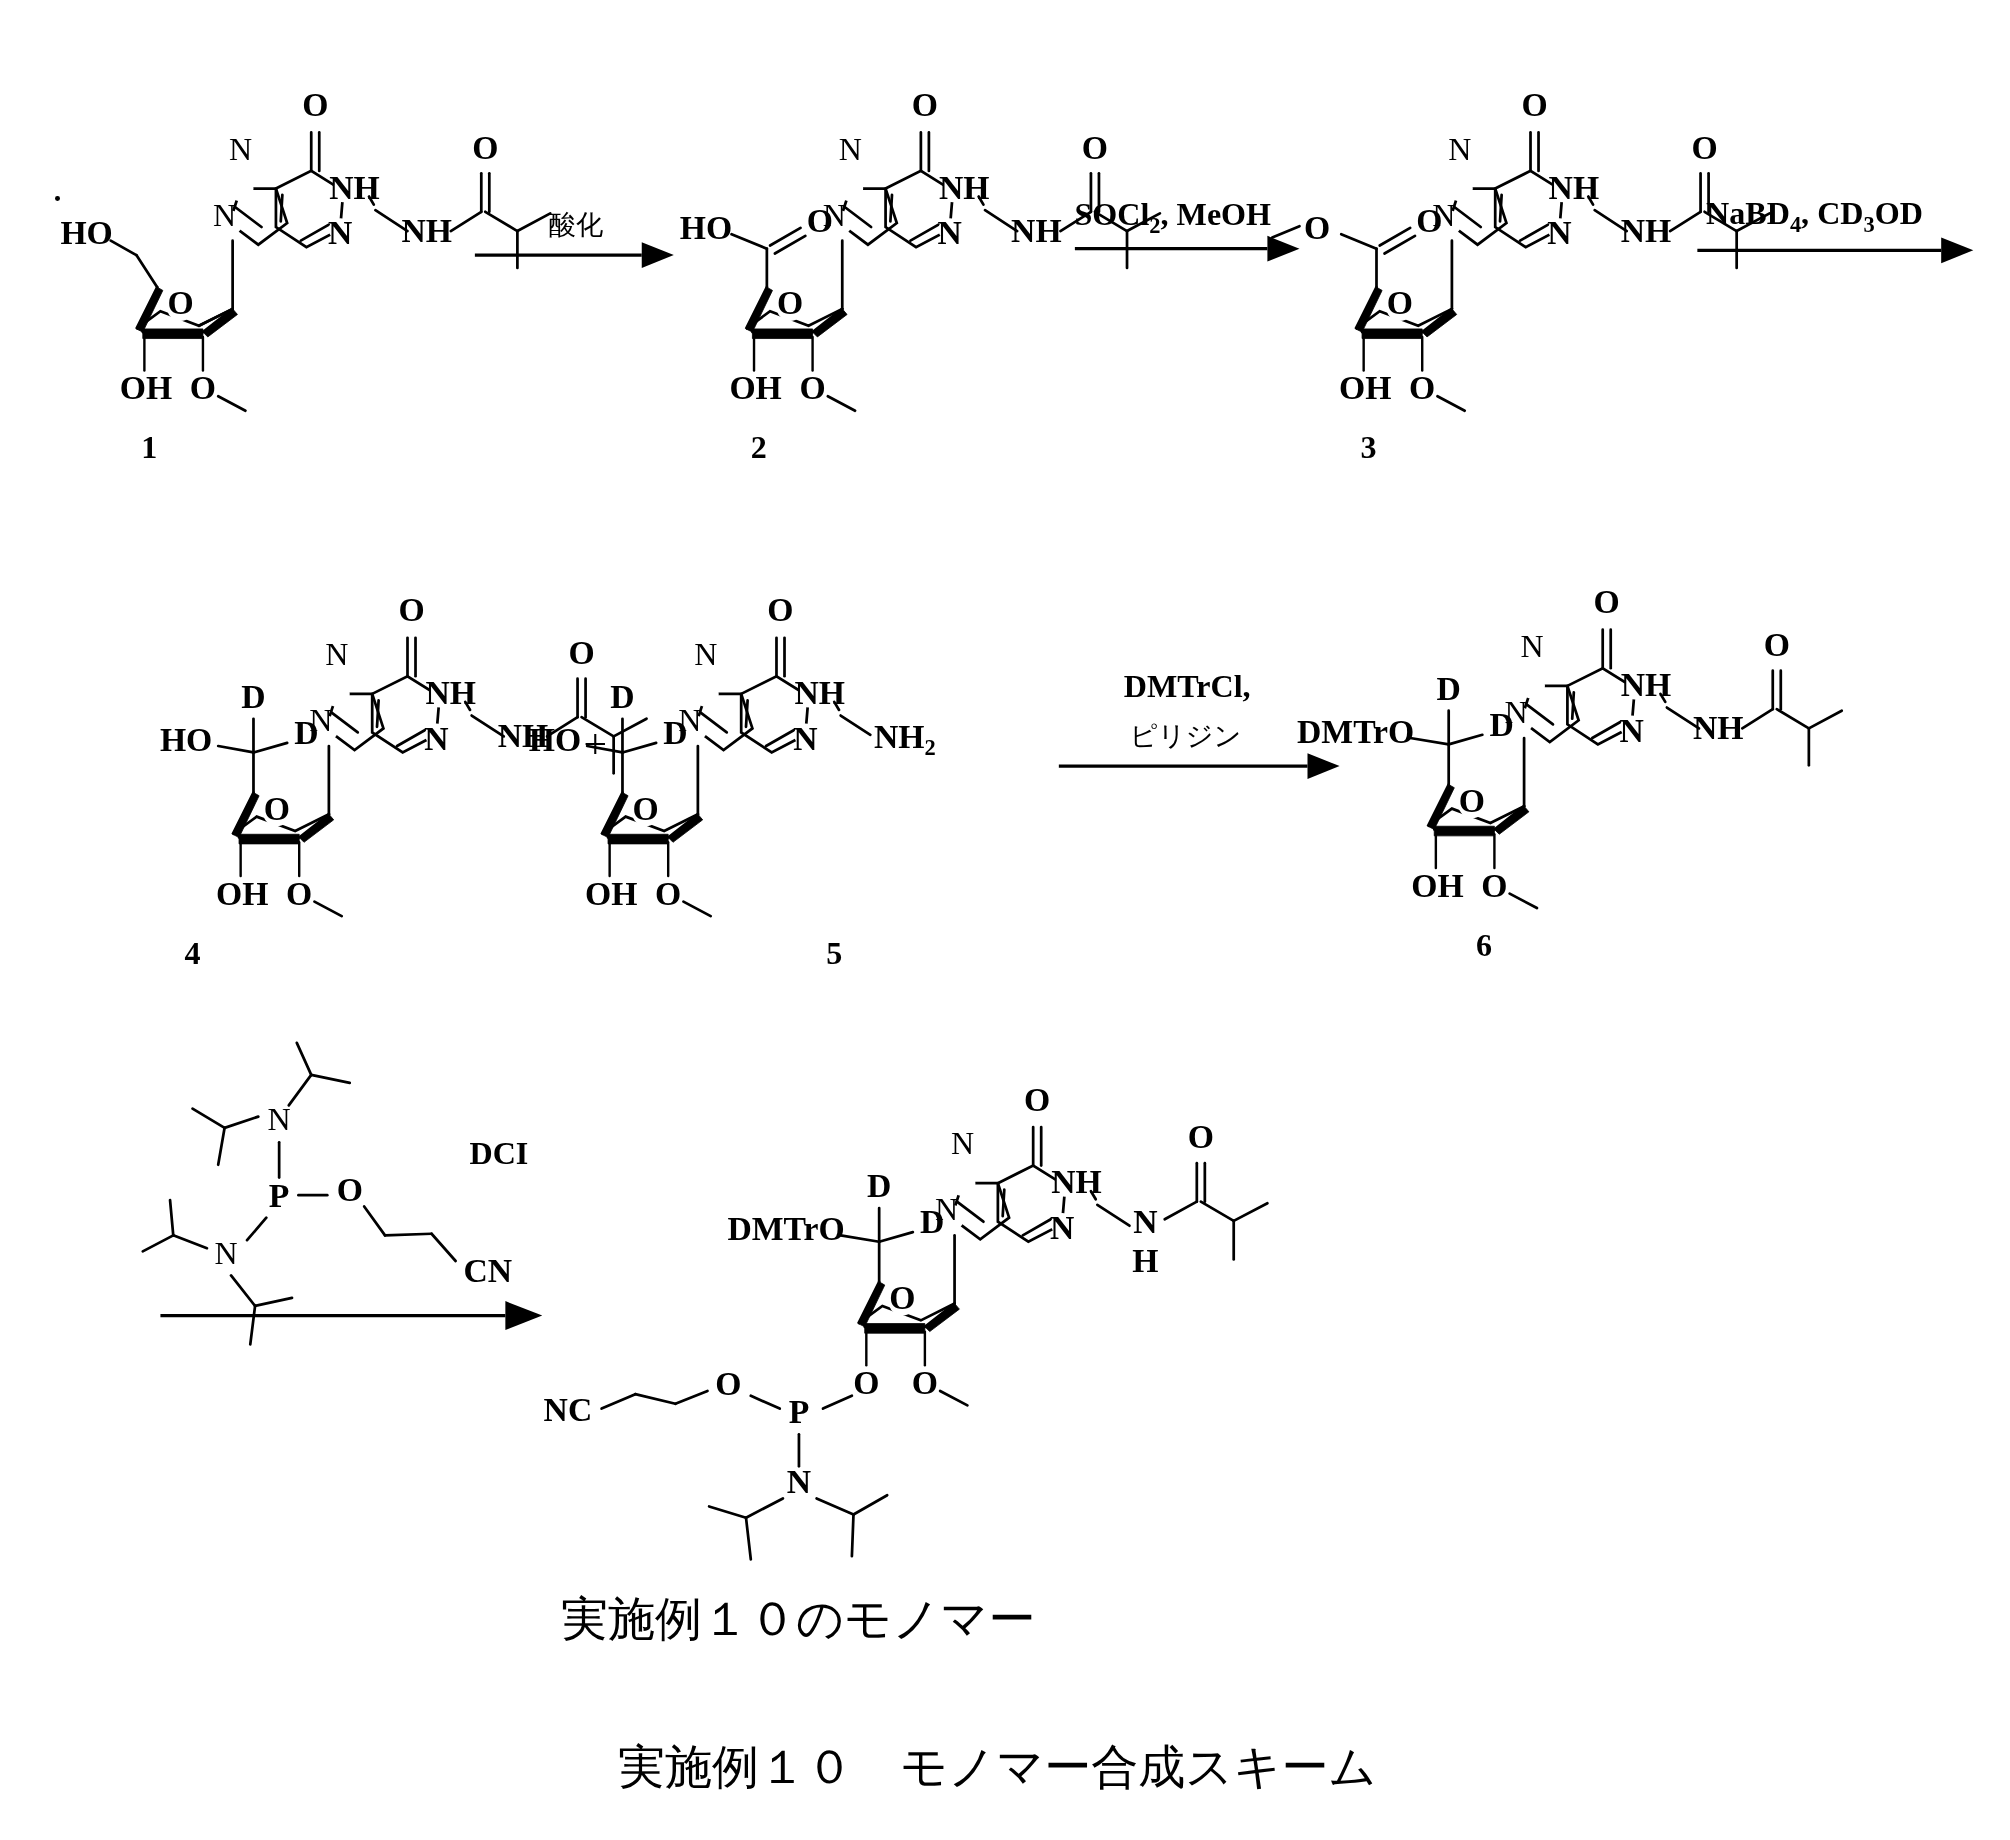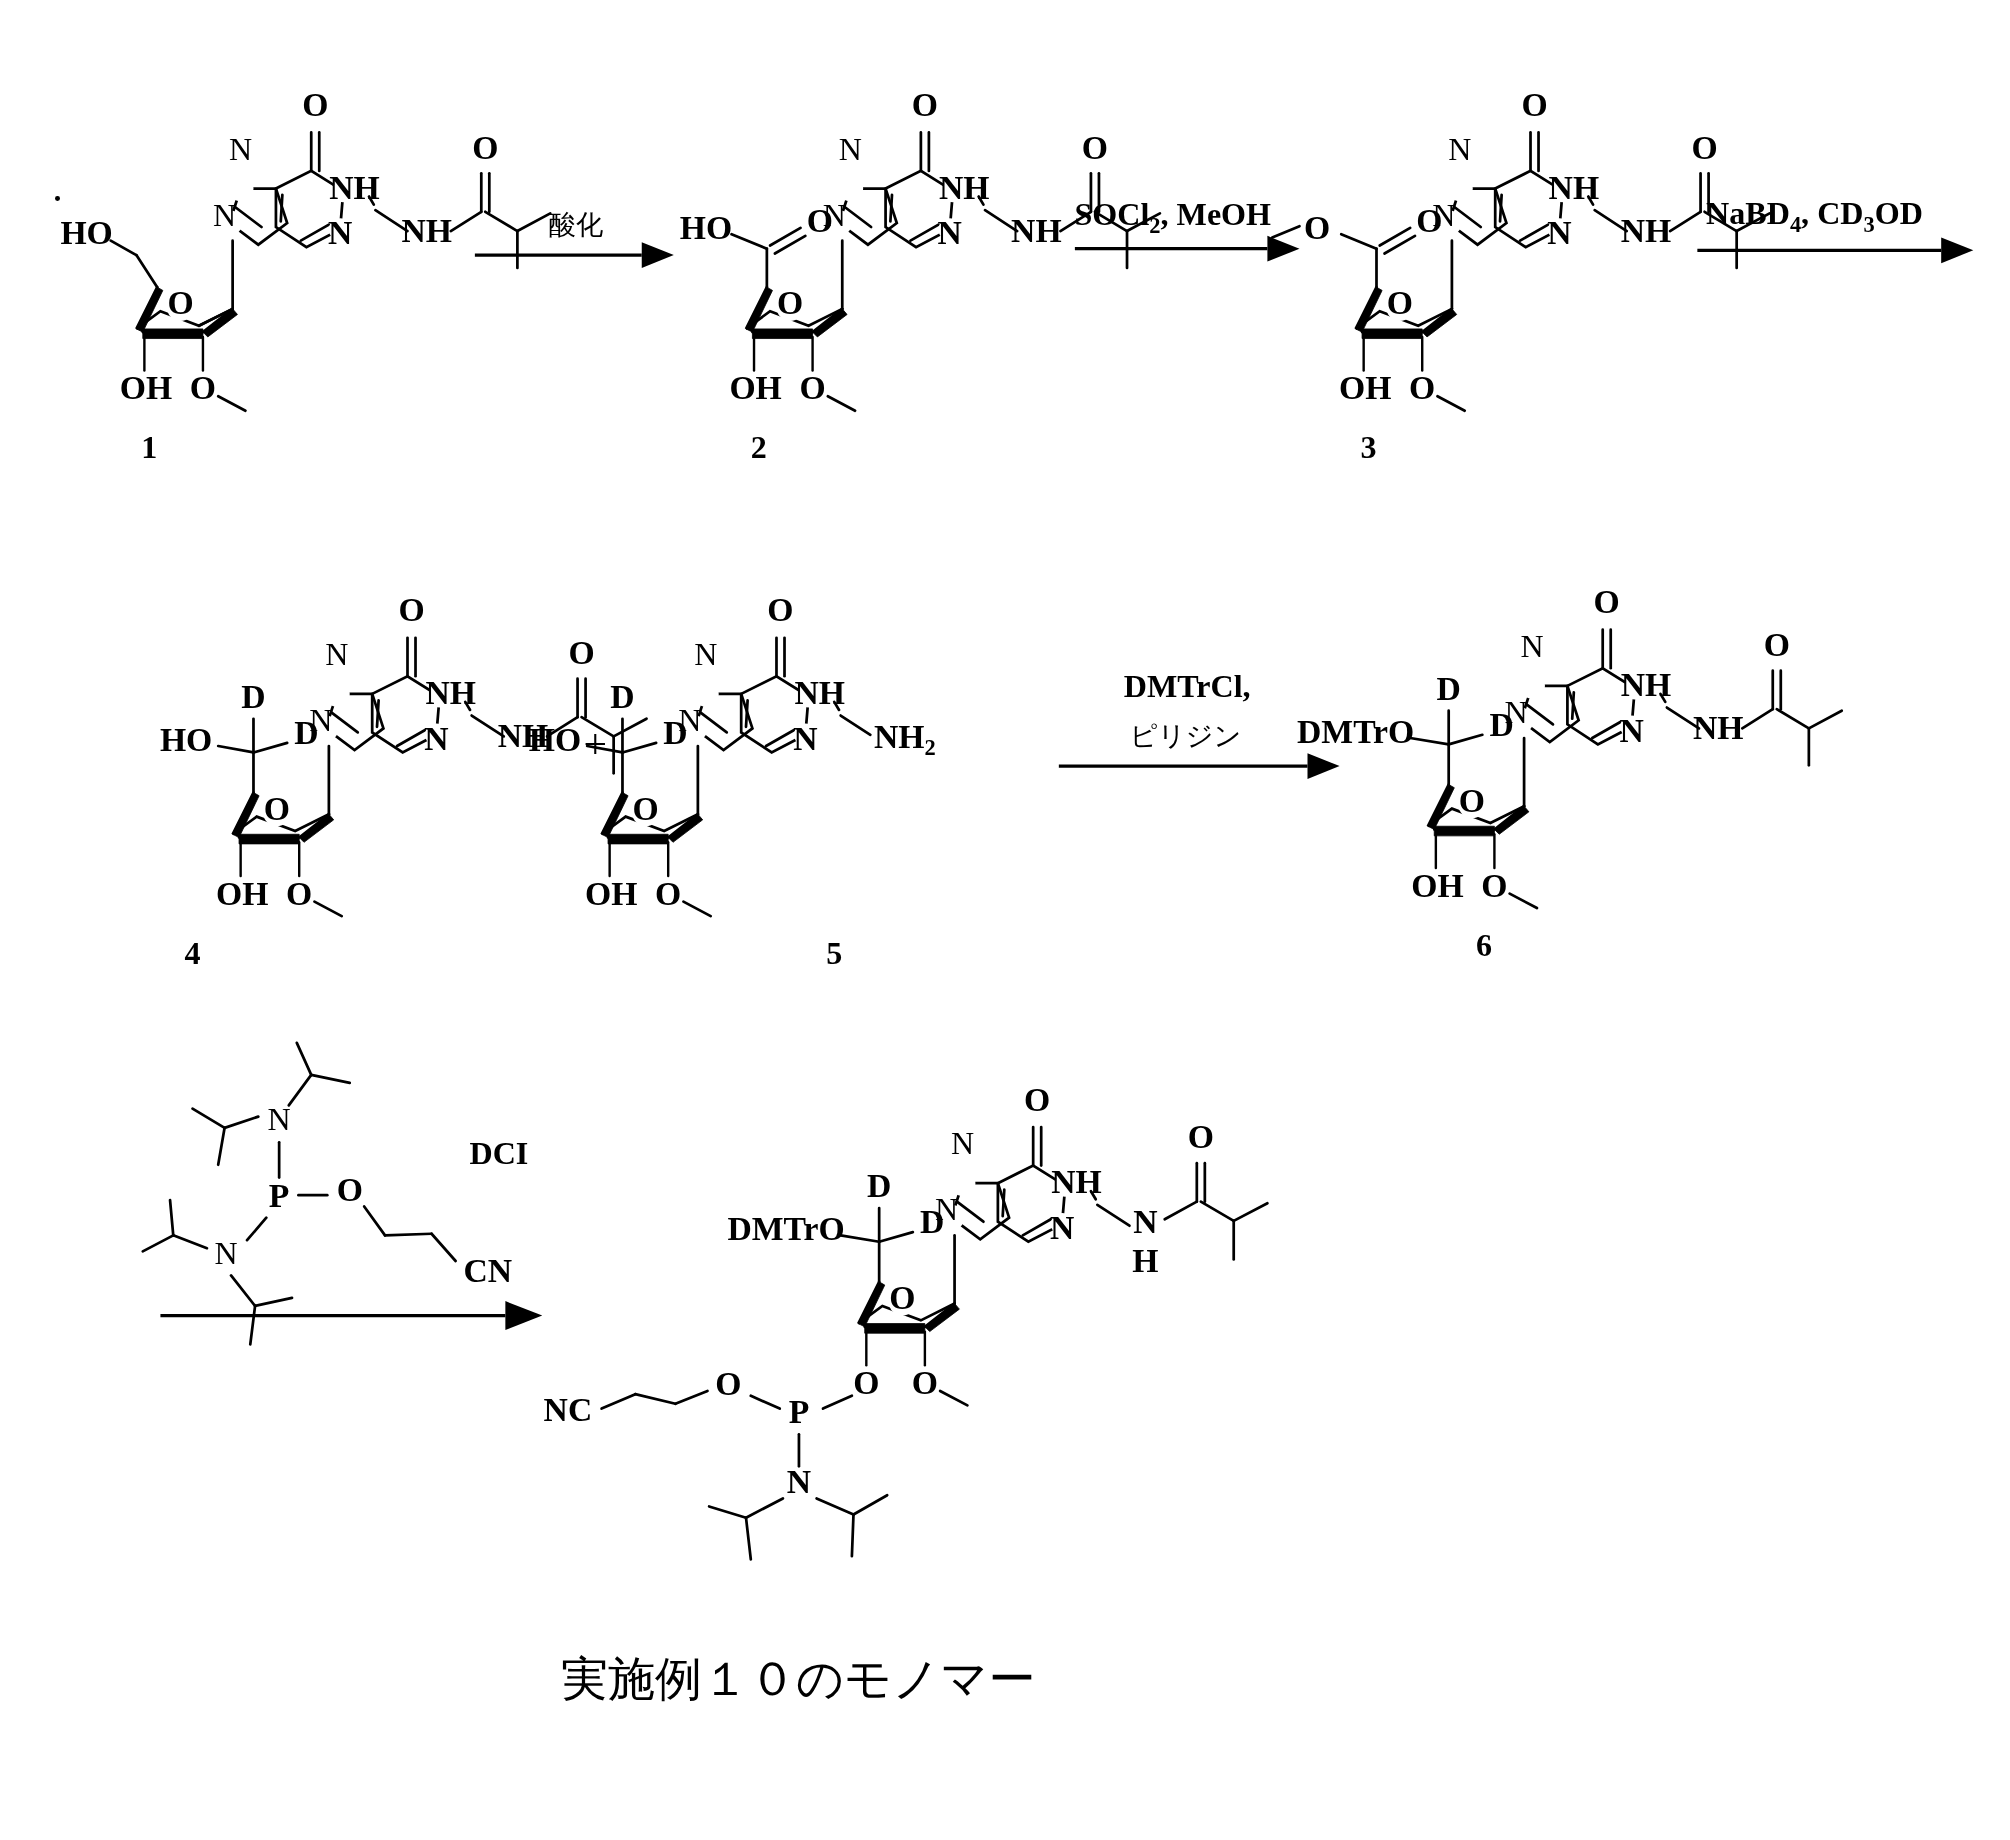--- a/index.html
+++ b/index.html
@@ -16,21 +16,21 @@
   .bond-thin{stroke:#000;stroke-width:3.0;fill:none;stroke-linecap:round;}
   .wedge{fill:#000;stroke:#000;stroke-width:1;}
   .arrow-line{stroke:#000;stroke-width:4;fill:none;}
   .atom{font-family:"Liberation Serif", serif;font-size:40px;fill:#000;text-anchor:middle;dominant-baseline:middle;}
   .atom-b{font-family:"Liberation Serif", serif;font-size:42px;font-weight:bold;fill:#000;text-anchor:middle;dominant-baseline:middle;}
   .cpdnum{font-family:"Liberation Serif", serif;font-size:40px;font-weight:bold;fill:#000;text-anchor:middle;dominant-baseline:middle;}
   .rxn-label{font-family:"Liberation Serif", serif;font-size:40px;font-weight:bold;fill:#000;text-anchor:middle;dominant-baseline:middle;}
   .rxn-label-jp{font-family:"DejaVu Sans", sans-serif;font-size:34px;fill:#000;text-anchor:middle;dominant-baseline:middle;}
   .plus{font-family:"Liberation Serif", serif;font-size:52px;fill:#000;text-anchor:middle;dominant-baseline:middle;}
   .caption{position:absolute;font-family:"DejaVu Sans", sans-serif;font-size:47px;color:#000;white-space:nowrap;}
-  #cap1{left:561px;top:1648px;}
+  #cap1{left:561px;top:1588px;}
   #cap2{left:618px;top:1736px;}
   .dot{position:absolute;left:55px;top:196px;width:4.8px;height:4.8px;background:#000;border-radius:50%;}
 </style>
 </head>
 <body>
 
 <div class="scheme">
 
   <div class="dot"></div>
 
@@ -479,15 +479,16 @@
       <line class="bond" x1="30" y1="652" x2="-16" y2="638"></line>
       <line class="bond" x1="30" y1="652" x2="36" y2="704"></line>
       <line class="bond" x1="118" y1="628" x2="164" y2="648"></line>
       <line class="bond" x1="164" y1="648" x2="206" y2="624"></line>
       <line class="bond" x1="164" y1="648" x2="162" y2="700"></line>
     </g>
 
   </svg>
 
   <div class="caption" id="cap1">実施例１０のモノマー</div>
+  <div class="caption" id="cap2">実施例１０　モノマー合成スキーム</div>
 
 </div>
 
 
 </body></html>

